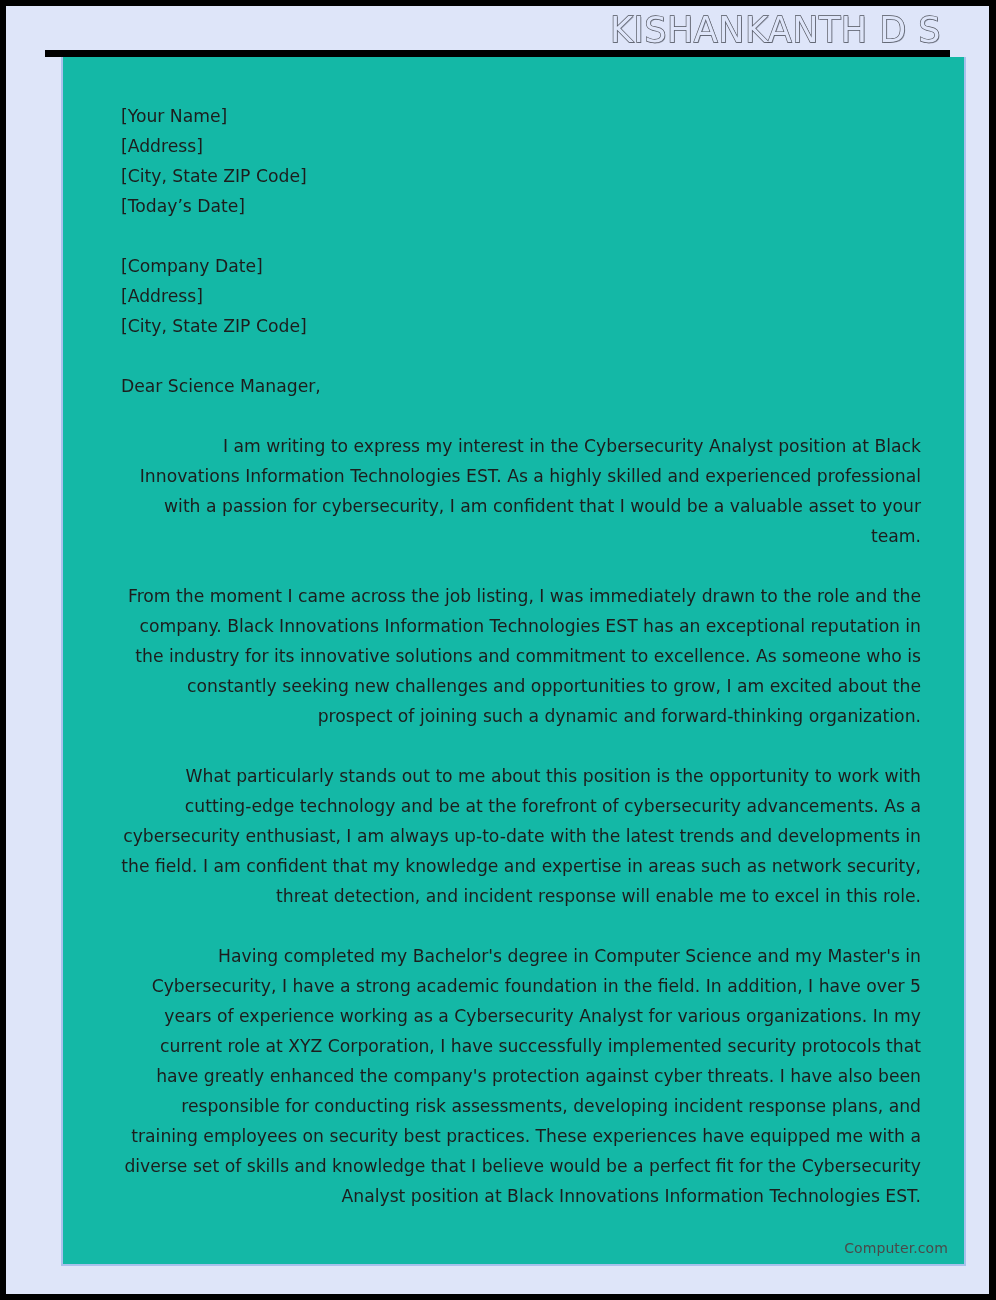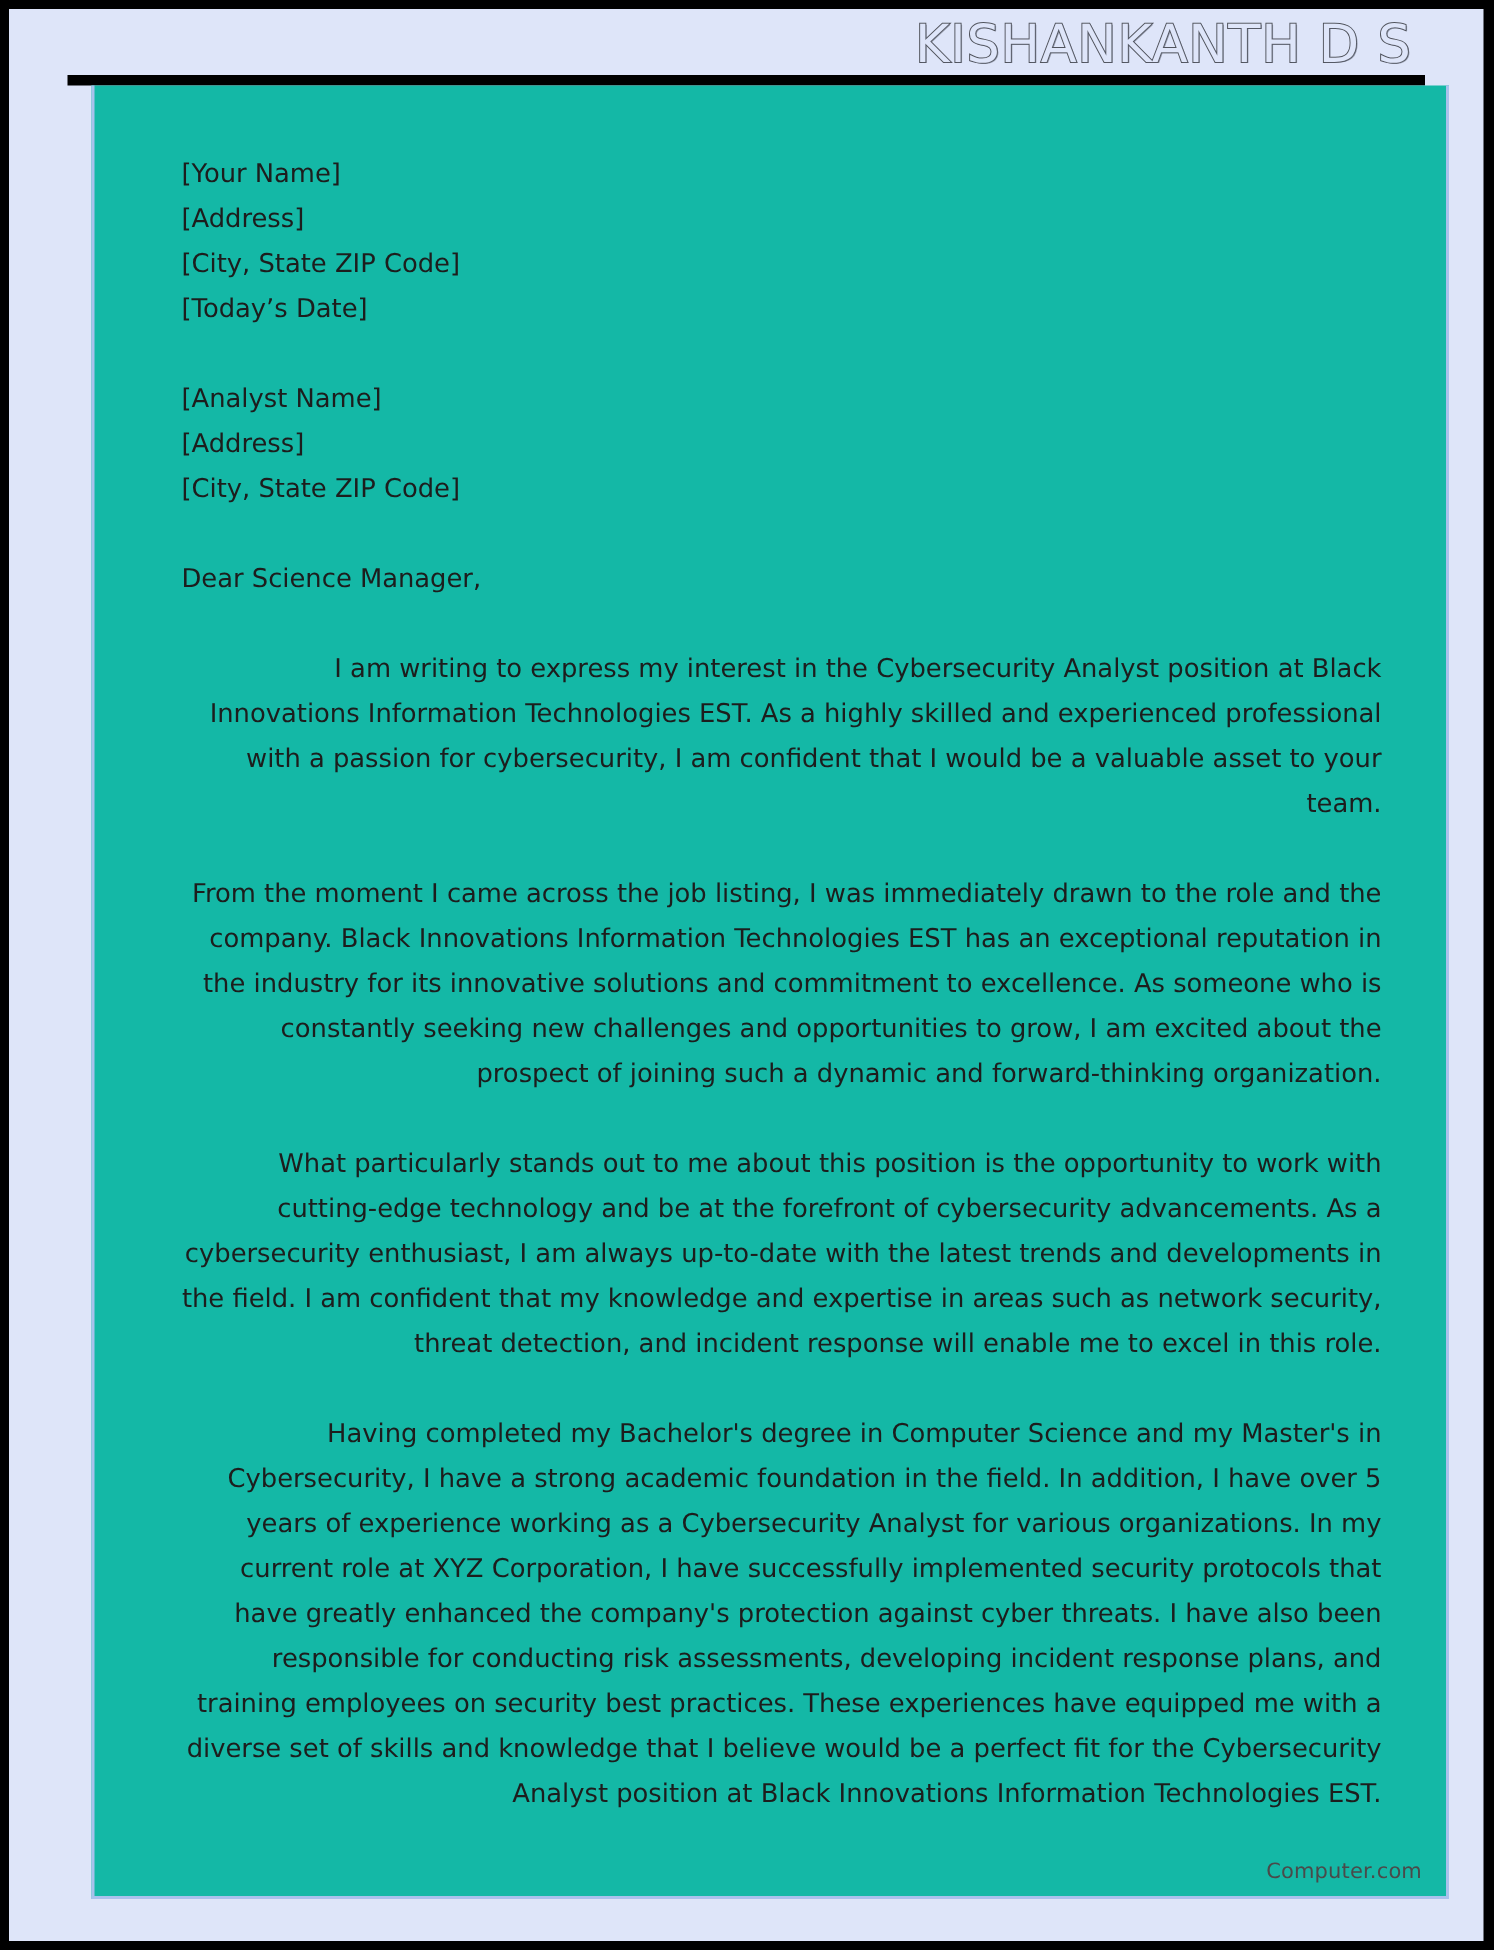--- a/index.html
+++ b/index.html
@@ -146,21 +146,21 @@
             <div class="addr-block">
               <div class="addr-line">[Your Name]</div>
               <div class="addr-line">[Address]</div>
               <div class="addr-line">[City, State ZIP Code]</div>
               <div class="addr-line">[Today’s Date]</div>
             </div>
 
             <div class="block-gap"></div>
 
             <div class="addr-block">
-              <div class="addr-line">[Analyst Name]</div>
+              <div class="addr-line">[Company Date]</div>
               <div class="addr-line">[Address]</div>
               <div class="addr-line">[City, State ZIP Code]</div>
             </div>
 
             <div class="block-gap"></div>
 
             <div class="salutation">Dear Science Manager,</div>
 
             <p class="para">I am writing to express my interest in the Cybersecurity Analyst position at Black Innovations Information Technologies EST. As a highly skilled and experienced professional with a passion for cybersecurity, I am confident that I would be a valuable asset to your team.</p>
             <p class="para">From the moment I came across the job listing, I was immediately drawn to the role and the company. Black Innovations Information Technologies EST has an exceptional reputation in the industry for its innovative solutions and commitment to excellence. As someone who is constantly seeking new challenges and opportunities to grow, I am excited about the prospect of joining such a dynamic and forward-thinking organization.</p>

